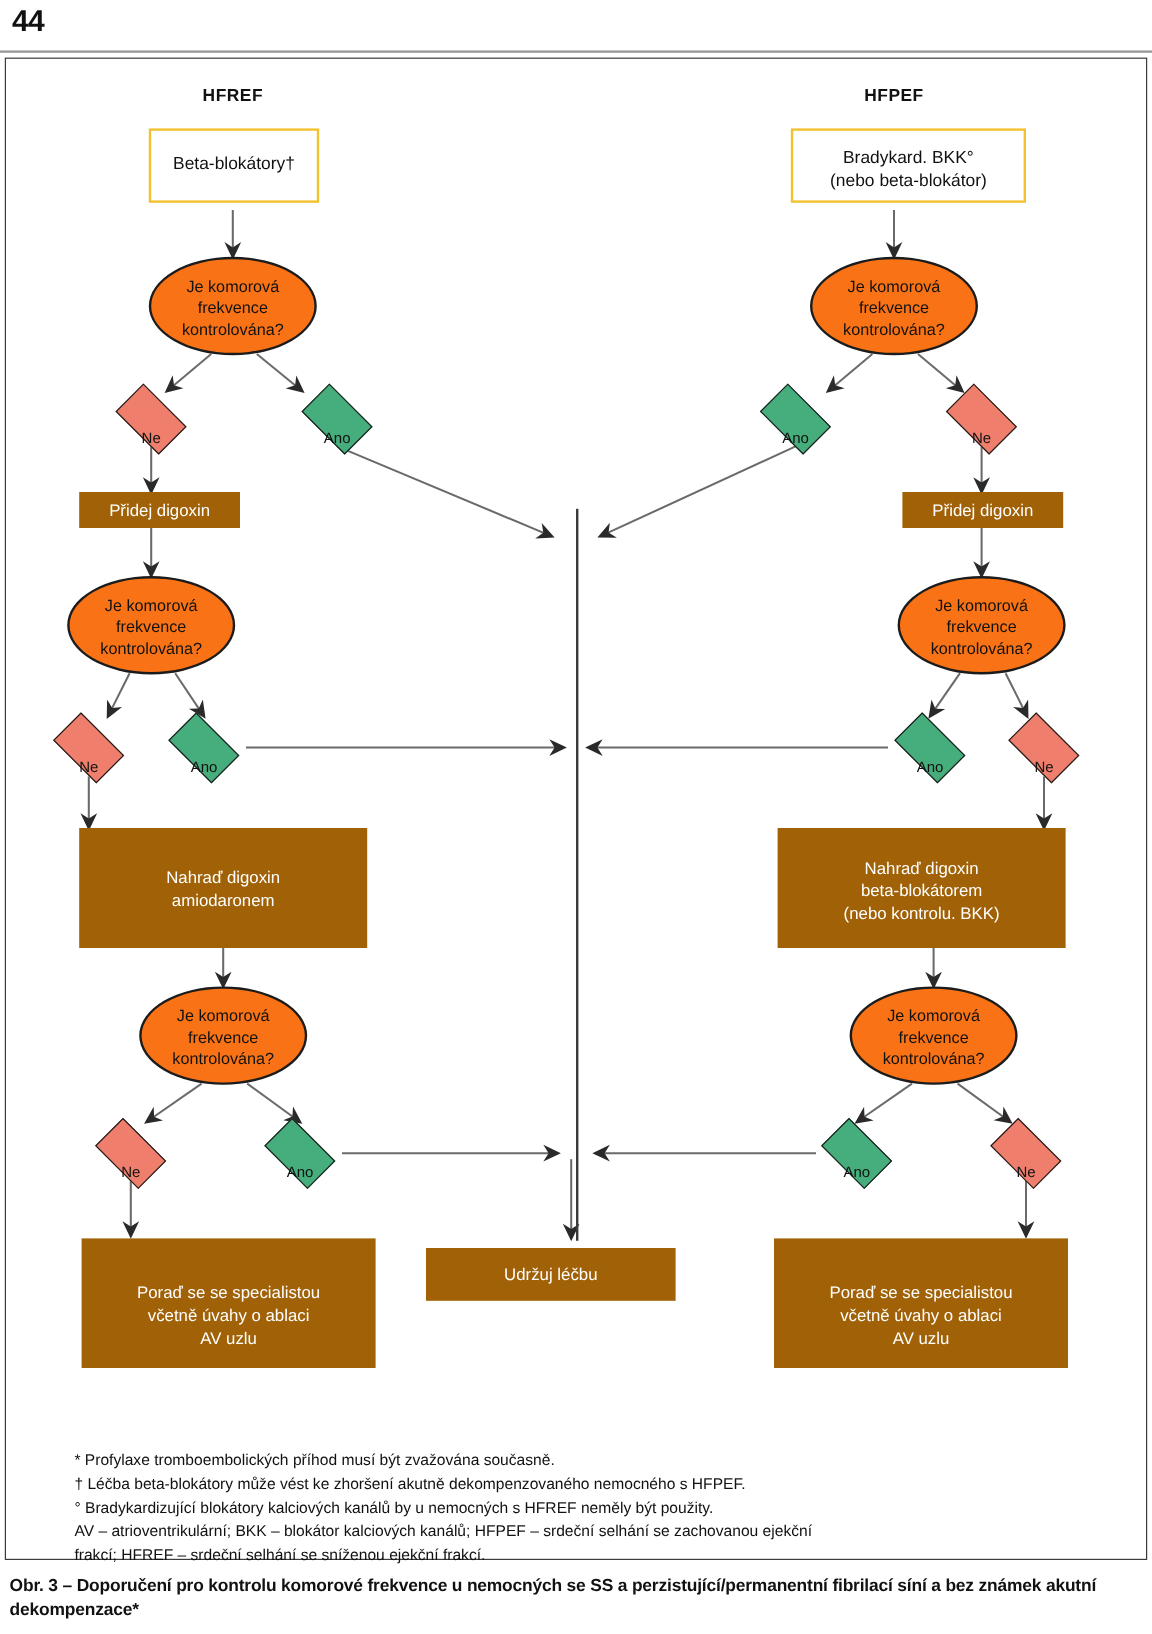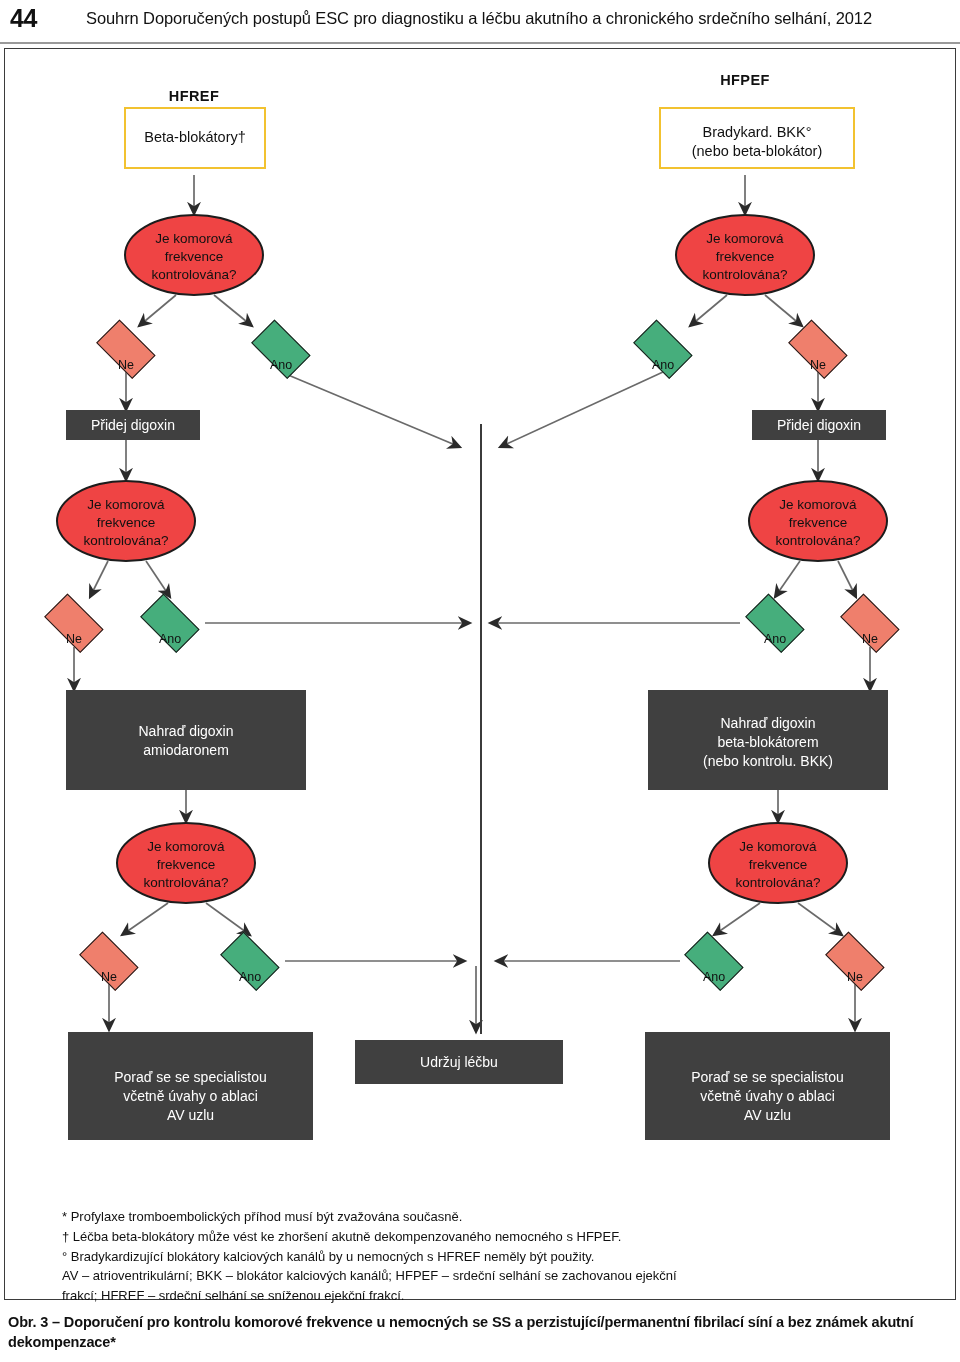--- a/index.html
+++ b/index.html
@@ -91,21 +91,21 @@
     line-height: 1.32;
     color: #111;
   }
 
   
   .ellipse {
     position: absolute;
     box-sizing: border-box;
     border: 2.2px solid #1c1c1c;
     border-radius: 50%;
-    background: #ef4444;
+    background: #f97316;
     display: flex;
     align-items: center;
     justify-content: center;
     text-align: center;
     font-size: 13.5px;
     line-height: 1.34;
     color: #111;
   }
 
   
@@ -131,21 +131,21 @@
     font-size: 12.5px;
     color: #111;
     line-height: 1;
     margin-top: 32px;
   }
 
   
   .bluebox {
     position: absolute;
     box-sizing: border-box;
-    background: #404040;
+    background: #a16207;
     color: #ffffff;
     display: flex;
     align-items: center;
     justify-content: center;
     text-align: center;
     font-size: 14px;
     line-height: 1.34;
   }
 
   
@@ -179,21 +179,20 @@
     line-height: 1.4;
     letter-spacing: -0.15px;
     color: #111;
   }
 </style>
 </head>
 <body>
 
 <div id="page-header">
   <div id="page-number">44</div>
-  <div id="header-title">Souhrn Doporučených postupů ESC pro diagnostiku a léčbu akutního a chronického srdečního selhání, 2012</div>
   <div id="header-rule"></div>
 </div>
 
 <div id="figure-frame"></div>
 
 <svg id="connectors" viewBox="0 0 960 1362">
   <defs>
     <marker id="ah" markerWidth="9" markerHeight="9" refX="7.2" refY="4.5" orient="auto" markerUnits="strokeWidth">
       <path d="M0,0.4 L8.6,4.5 L0,8.6 L2.6,4.5 Z" fill="#2a2a2a"></path>
     </marker>
@@ -243,21 +242,21 @@
     <line x1="109" y1="981" x2="109" y2="1030"></line>
     <line x1="855" y1="981" x2="855" y2="1030"></line>
 
     <line x1="285" y1="961" x2="465" y2="961"></line>
     <line x1="680" y1="961" x2="496" y2="961"></line>
 
     <line x1="476" y1="966" x2="476" y2="1032"></line>
   </g>
 </svg>
 
-<div class="col-heading" style="left:124px; top:72px; width:140px;margin-top:16px;">HFREF</div>
+<div class="col-heading" style="left:124px; top:72px; width:140px;">HFREF</div>
 <div class="col-heading" style="left:675px; top:72px; width:140px;">HFPEF</div>
 
 <div class="startbox" style="left:124px; top:107px; width:142px; height:62px;">
   <span>Beta-blokátory†</span>
 </div>
 
 <div class="startbox" style="left:659px; top:107px; width:196px; height:62px; display:block; padding-top:14px;">
   <div>Bradykard. BKK°</div>
   <div>(nebo beta-blokátor)</div>
 </div>

